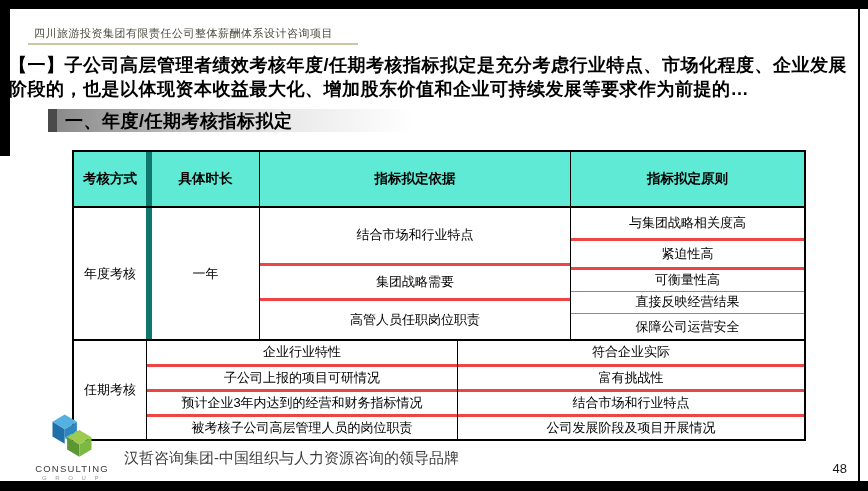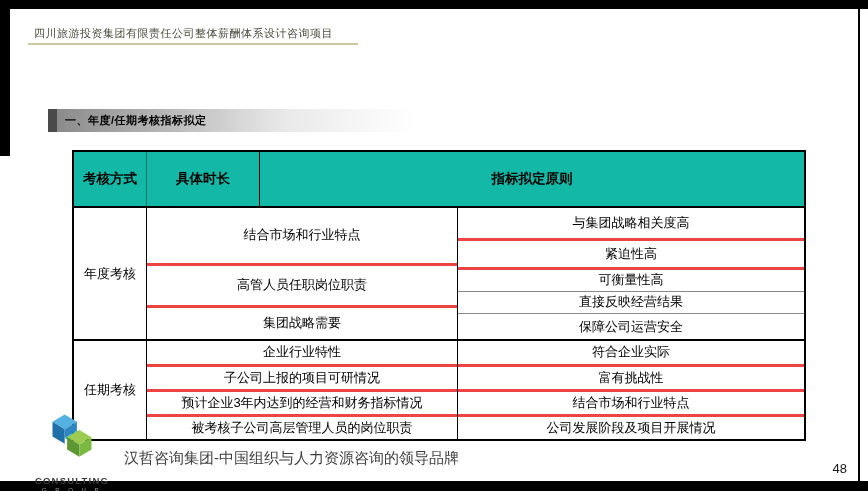--- a/index.html
+++ b/index.html
@@ -23,88 +23,91 @@
     font-size:18px;font-weight:bold;line-height:1.32;letter-spacing:.5px;color:#000;
   }
 
   
   .section-bar{
     position:absolute;left:48px;top:109px;width:430px;height:23px;
     background:linear-gradient(to right,#878787,#e9e9e9 55%,#ffffff 85%);
     display:flex;align-items:center;
   }
   .section-sq{width:9px;height:23px;background:#4a4a4a;margin-right:8px;flex:0 0 auto;}
-  .section-title{font-size:11px;font-weight:bold;color:#000;letter-spacing:.5px;}
+  .section-title{font-size:18px;font-weight:bold;color:#000;letter-spacing:.5px;}
 
   
   .ctable{
     position:absolute;left:72px;top:150px;width:734px;height:291px;
     border:2px solid #000;box-sizing:border-box;display:flex;flex-direction:column;
     font-size:13px;
   }
   .trow{display:flex;width:100%;box-sizing:border-box;}
-  .thead{height:54px;flex:0 0 auto;background:#14b8a6;font-weight:bold;font-size:13.5px;}
+  .thead{height:54px;flex:0 0 auto;background:#5eead4;font-weight:bold;font-size:13.5px;}
   .tgroup{flex:1 1 auto;border-top:2px solid #000;}
   .cell{
     display:flex;align-items:center;justify-content:center;text-align:center;
     box-sizing:border-box;padding:1px 4px;min-width:0;min-height:0;
   }
   .c1{width:72px;flex:0 0 auto;}
-  .c2{width:113px;flex:0 0 auto;border-left:1px solid #0f766e;}
+  .c2{width:113px;flex:0 0 auto;border-left:6px solid #0f766e;}
   .c3{width:311px;flex:0 0 auto;border-left:1px solid #000;}
   .c4{flex:1 1 auto;border-left:1px solid #000;}
   .subcol{display:flex;flex-direction:column;padding:0;align-items:stretch;justify-content:flex-start;}
   .sub{
     display:flex;align-items:center;justify-content:center;text-align:center;
     box-sizing:border-box;padding:1px 4px;min-height:0;
   }
   .sub + .sub{border-top:3px solid #ef4444;}
   .sub.lt + .sub, .sub + .sub.lt{border-top:1px solid #8a8a8a;}
 
   
   .logo{position:absolute;left:30px;top:411px;width:84px;text-align:center;z-index:5;}
   .logo svg{display:block;margin:0 auto;}
-  .logo-name{font-size:9.5px;font-weight:bold;color:#3a3a3a;letter-spacing:1.2px;margin-top:18px;}
+  .logo-name{font-size:9.5px;font-weight:normal;color:#3a3a3a;letter-spacing:1.2px;margin-top:6px;}
   .logo-sub{font-size:6px;color:#9a9a9a;letter-spacing:3.5px;margin-top:1px;}
   .tagline{position:absolute;left:124px;top:449px;font-size:15px;color:#3d3d3d;}
   .page-number{position:absolute;right:21px;top:461px;font-size:13px;color:#1a1a1a;}
 </style>
 </head>
 <body>
 
 <div class="slide">
 
   <div class="bar-top"></div>
   <div class="strip-left"></div>
   <div class="line-right"></div>
   <div class="bar-bottom"></div>
 
   <div class="project-header">四川旅游投资集团有限责任公司整体薪酬体系设计咨询项目</div>
   <div class="header-underline"></div>
 
+  <div class="statement">【一】子公司高层管理者绩效考核年度/任期考核指标拟定是充分考虑行业特点、市场化程度、企业发展阶段的，也是以体现资本收益最大化、增加股东价值和企业可持续发展等要求作为前提的…</div>
 
   <div class="section-bar">
     <span class="section-sq"></span>
     <span class="section-title">一、年度/任期考核指标拟定</span>
   </div>
 
   <div class="ctable">
 
     <div class="trow thead">
       <div class="cell c1">考核方式</div>
       <div class="cell c2">具体时长</div>
+      <div class="cell c3">指标拟定依据</div>
       <div class="cell c4">指标拟定原则</div>
     </div>
 
     <div class="trow tgroup" style="flex:136 1 0;">
       <div class="cell c1">年度考核</div>
+      <div class="cell c2">一年</div>
       <div class="cell c3 subcol">
         <div class="sub" style="flex:60 1 0;">结合市场和行业特点</div>
+        <div class="sub" style="flex:34 1 0;">集团战略需要</div>
         <div class="sub" style="flex:42 1 0;">高管人员任职岗位职责</div>
-        <div class="sub" style="flex:34 1 0;">集团战略需要</div>
       </div>
       <div class="cell c4 subcol">
         <div class="sub" style="flex:34 1 0;">与集团战略相关度高</div>
         <div class="sub" style="flex:28 1 0;">紧迫性高</div>
         <div class="sub" style="flex:23 1 0;">可衡量性高</div>
         <div class="sub lt" style="flex:23 1 0;">直接反映经营结果</div>
         <div class="sub lt" style="flex:28 1 0;">保障公司运营安全</div>
       </div>
     </div>
 

